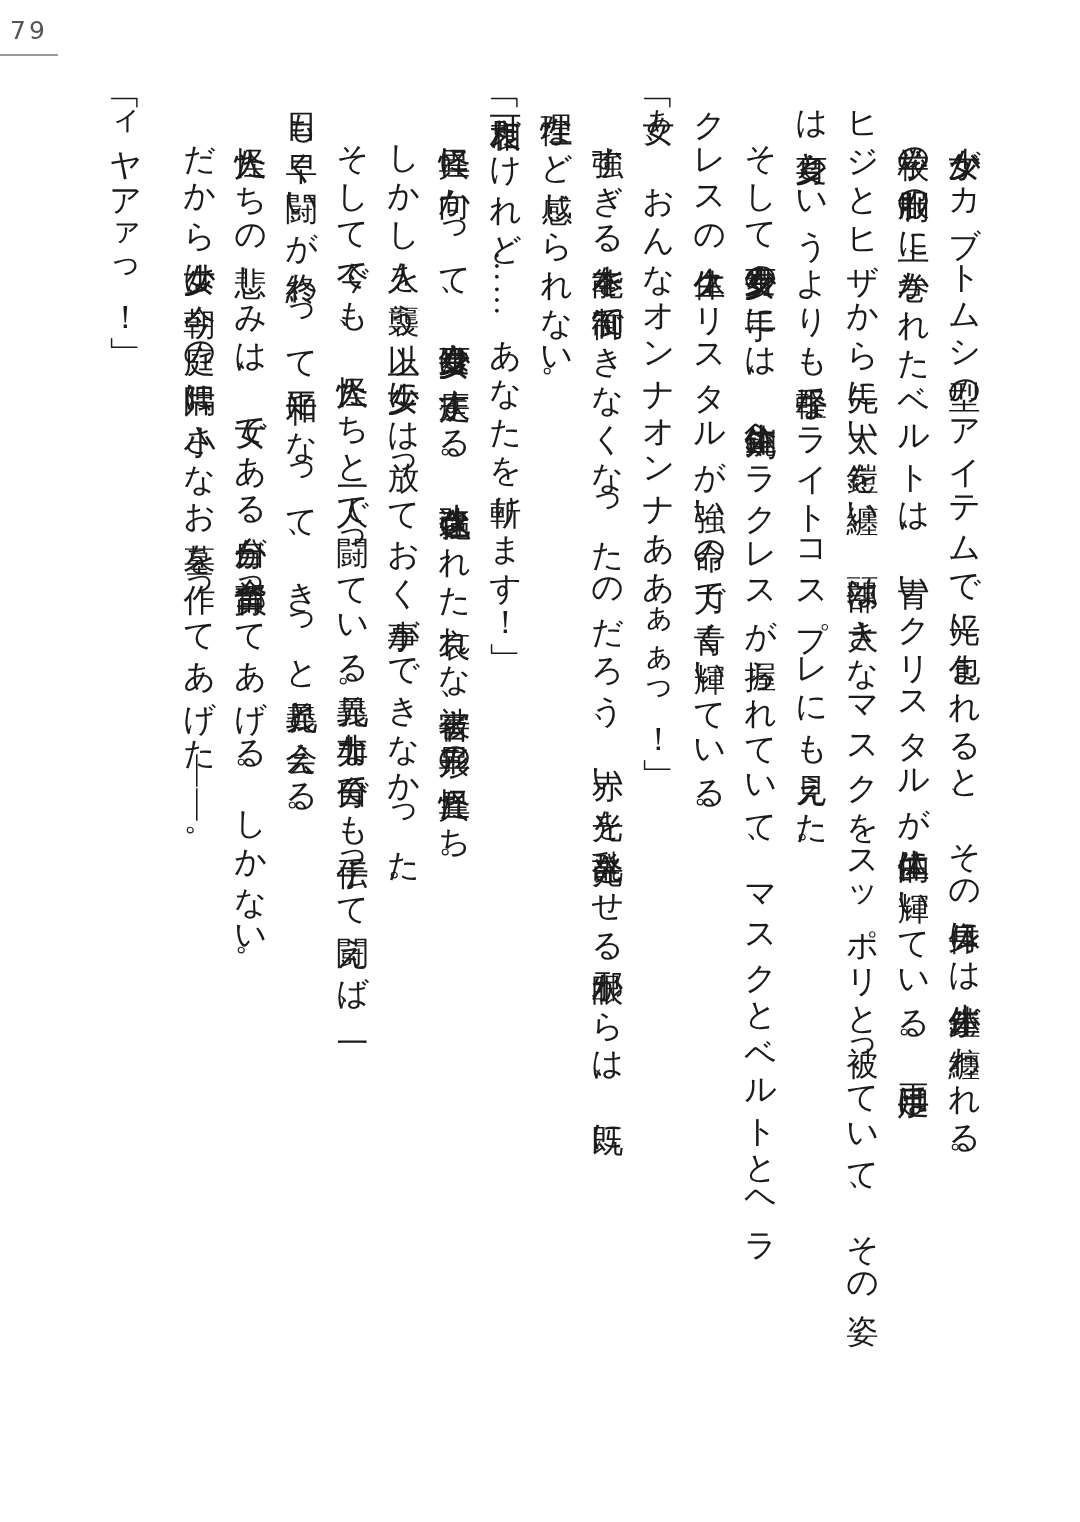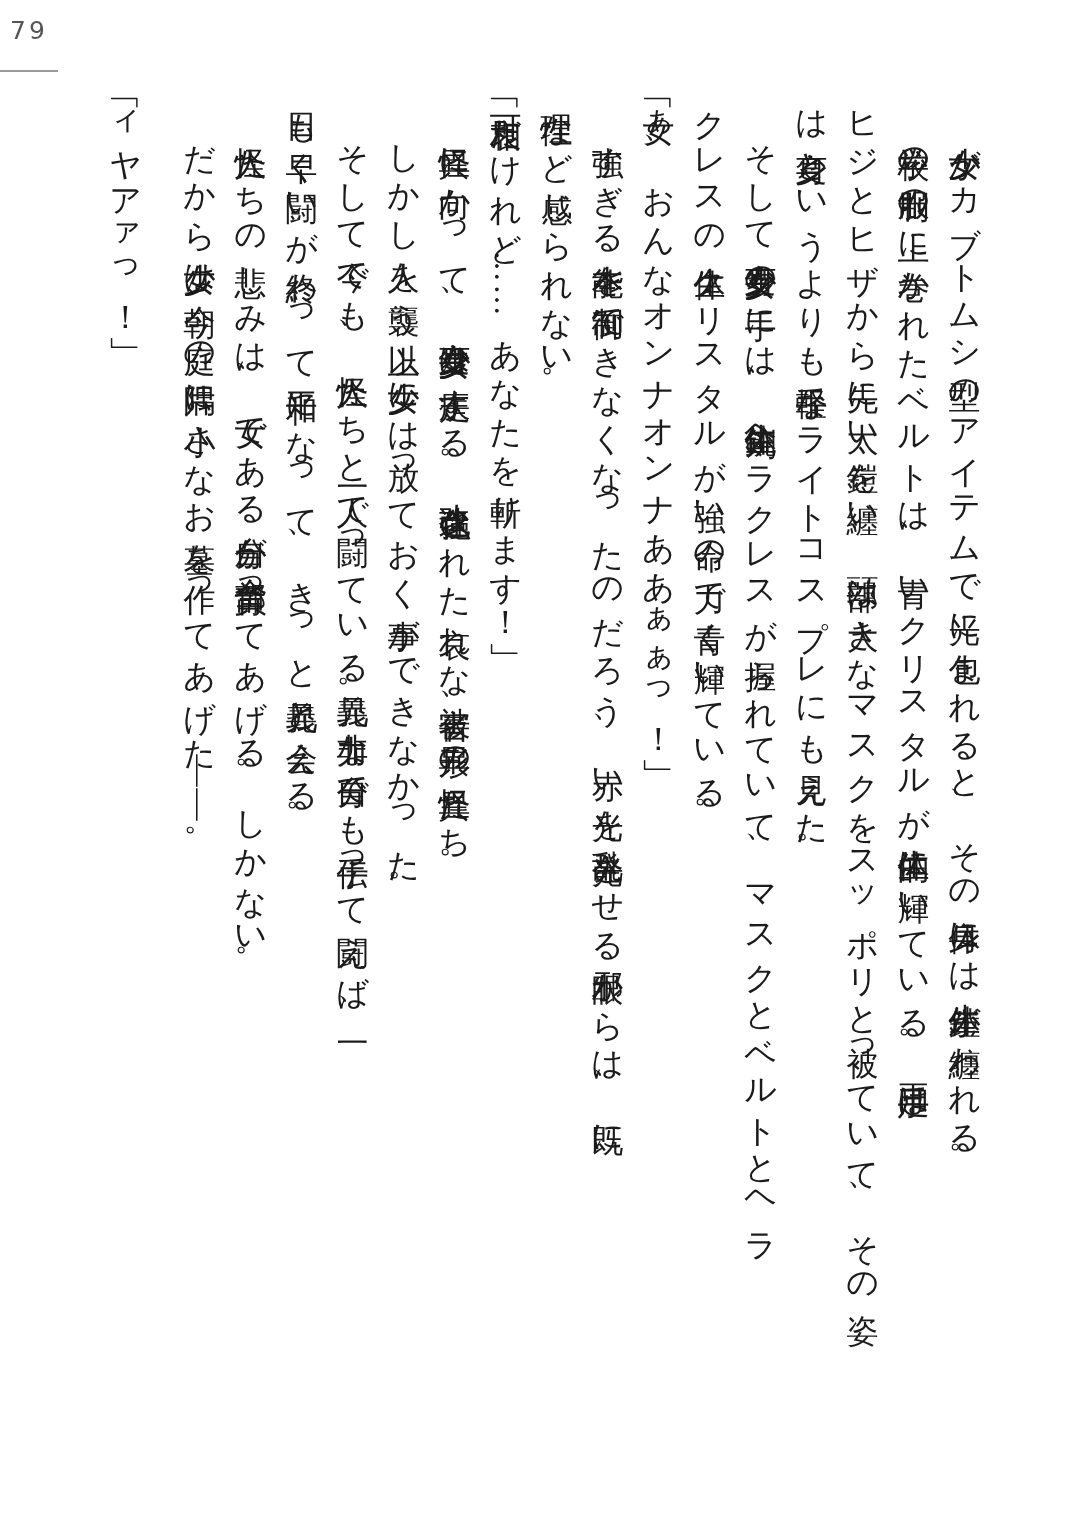--- a/index.html
+++ b/index.html
@@ -23,21 +23,21 @@
     position: absolute;
     left: 0;
     top: 16px;
     width: 58px;
     text-align: center;
     font-family: "DejaVu Sans", "Liberation Sans", sans-serif;
     font-size: 25px;
     font-weight: 400;
     color: #555555;
     letter-spacing: 3px;
-    padding-bottom: 25px;
+    padding-bottom: 9px;
     border-bottom: 2px solid #9a9a9a;
   }
   
   .text-block {
     position: absolute;
     top: 88px;
     right: 90px;
     height: 1402px;
     writing-mode: vertical-rl;
     text-orientation: mixed;

